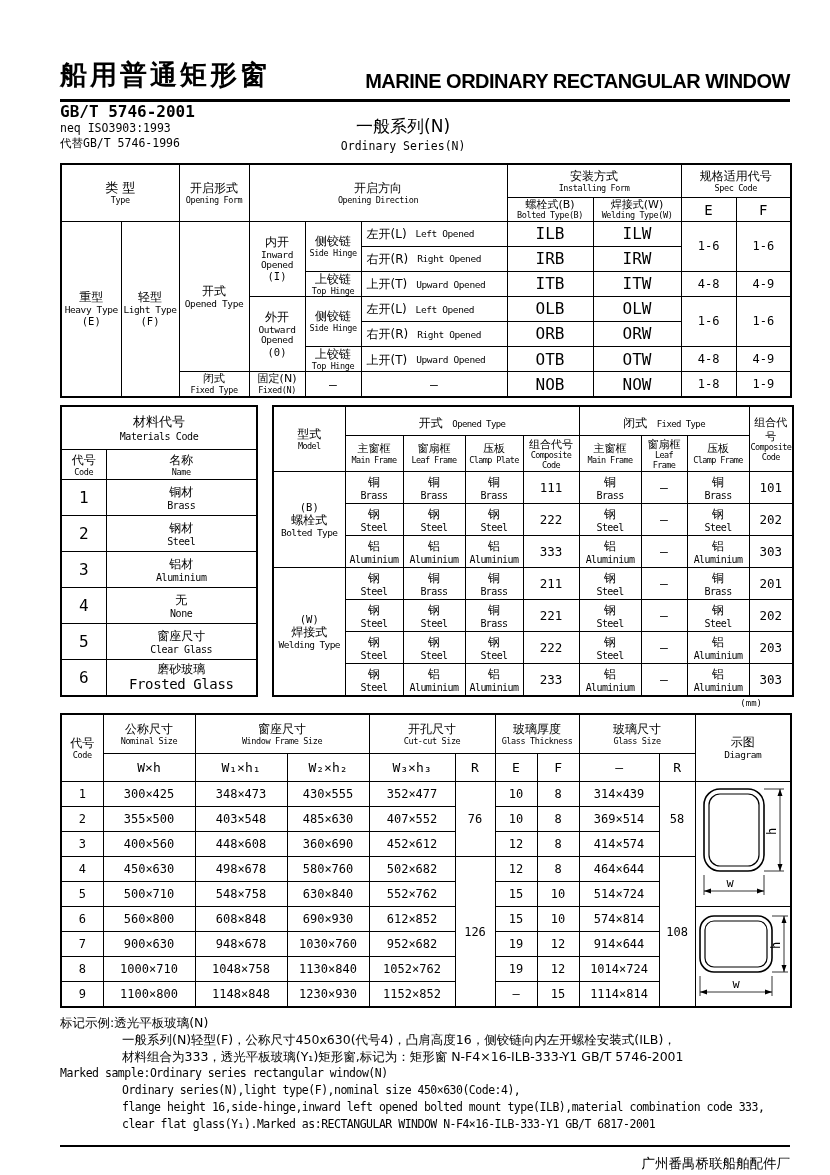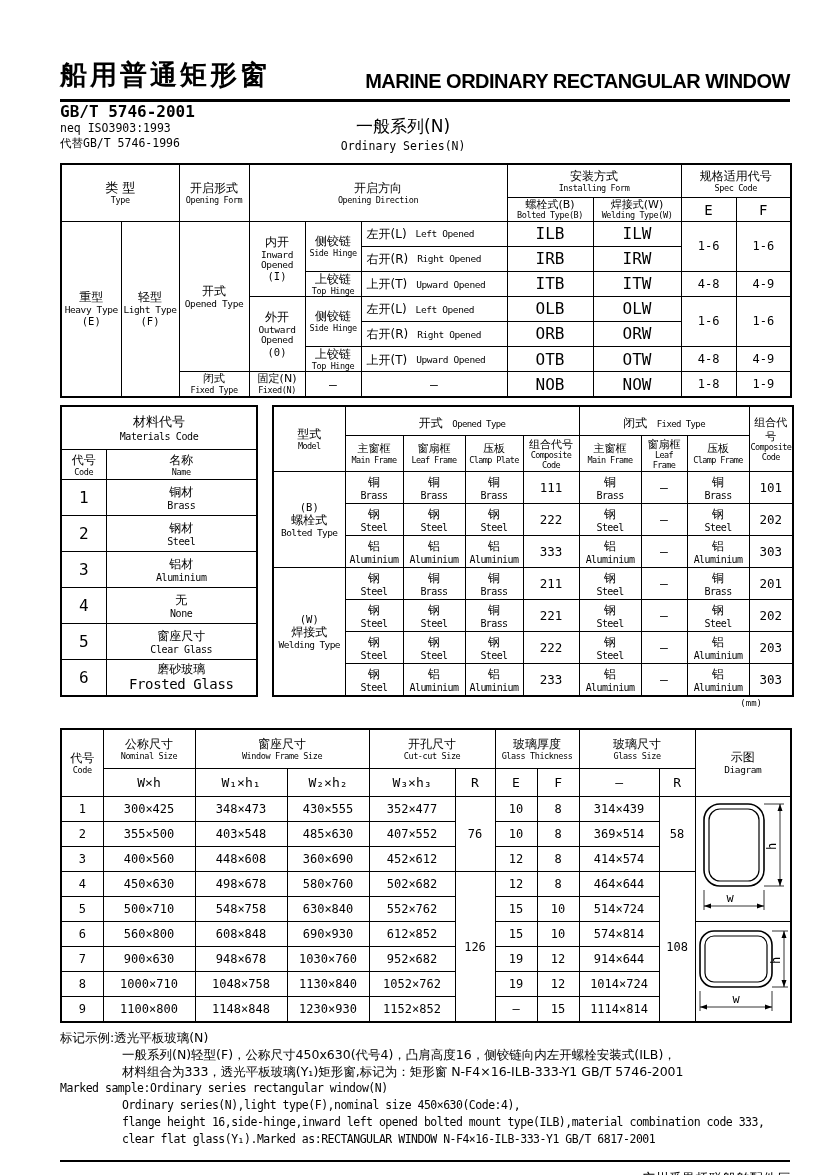--- a/index.html
+++ b/index.html
@@ -46,21 +46,21 @@
   .t2a .hrow2 th { height:30px; }
   .t2a tbody td { height:36px; }
   .t2b thead tr:first-child th { height:30px; }
   .t2b thead tr:last-child th { height:36px; }
   .t2b tbody td { height:32px; }
   .t2b .ccode { font-size:12.5px; }
   .t2b .en { letter-spacing:-0.6px; }
   .dash { font-size:13px; }
 
   
-  .mm-label { width:730px; text-align:right; font-size:9px; padding-right:28px; height:31px; line-height:13px; }
+  .mm-label { width:730px; text-align:right; font-size:9px; padding-right:28px; height:16px; line-height:13px; }
 
   
   .t3 { width:730px; }
   .t3 thead tr:first-child th { height:40px; }
   .t3 thead tr:last-child th { height:28px; font-size:13px; }
   .t3 tbody td { height:25px; font-size:12px; }
   .t3 .num { font-size:12px; }
   .t3 .diag-cell { padding:0; }
   .t3 svg { display:block; margin:0 auto; }
   .t3 svg text { font-size:12px; font-family:"DejaVu Sans Mono",monospace; }

